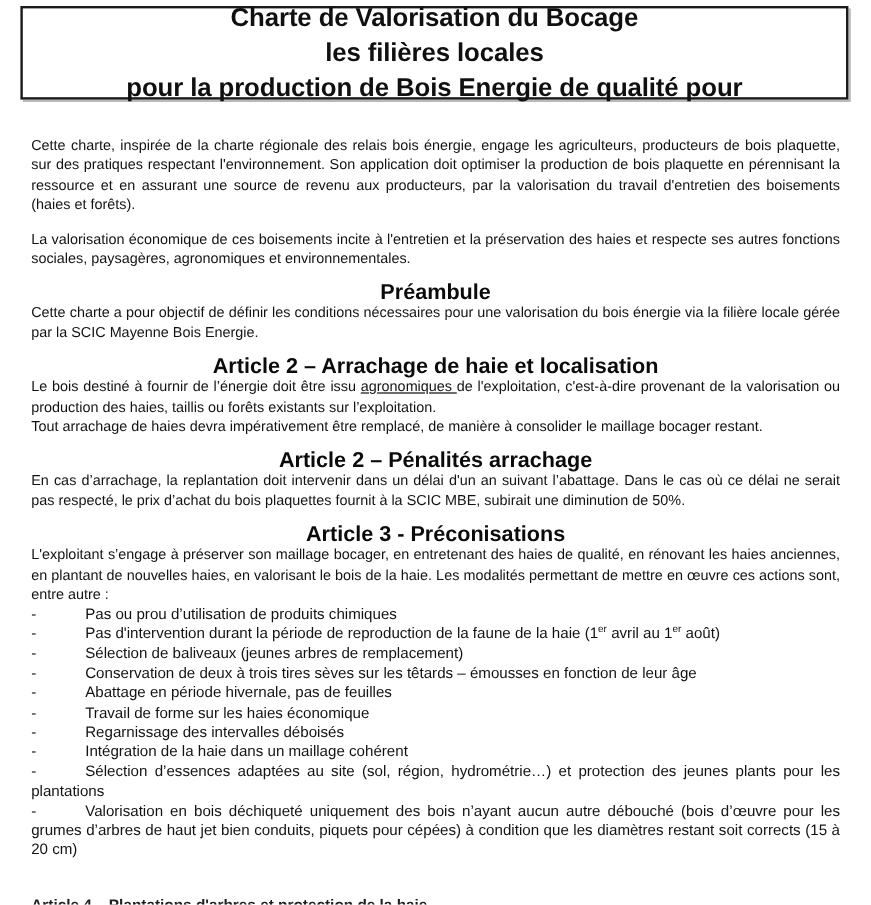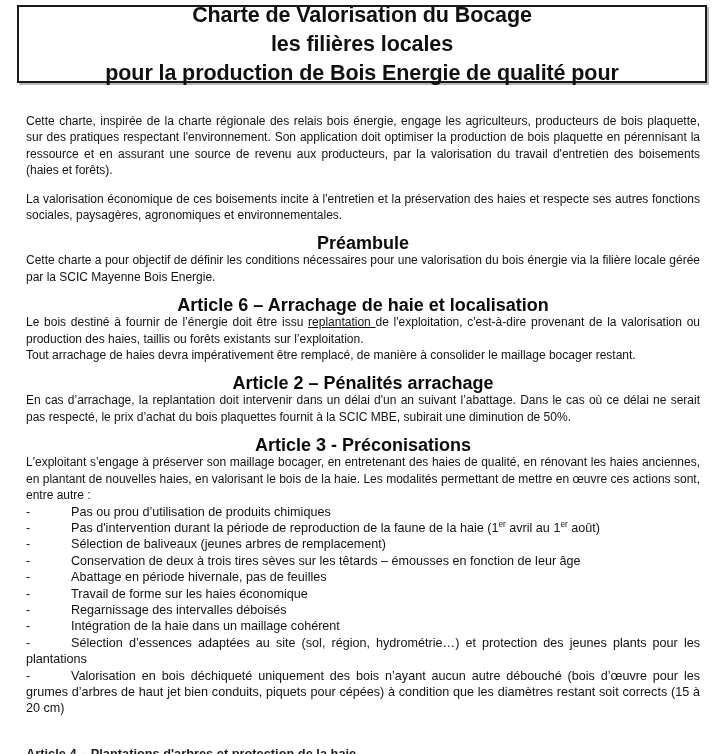--- a/index.html
+++ b/index.html
@@ -145,22 +145,22 @@
   </div>
 
   <div class="body">
 
     <p class="para">Cette charte, inspirée de la charte régionale des relais bois énergie, engage les agriculteurs, producteurs de bois plaquette, sur des pratiques respectant l'environnement. Son application doit optimiser la production de bois plaquette en pérennisant la ressource et en assurant une source de revenu aux producteurs, par la valorisation du travail d'entretien des boisements (haies et forêts).</p>
     <p class="para">La valorisation économique de ces boisements incite à l'entretien et la préservation des haies et respecte ses autres fonctions sociales, paysagères, agronomiques et environnementales.</p>
 
     <h2 class="heading">Préambule</h2>
     <p class="para">Cette charte a pour objectif de définir les conditions nécessaires pour une valorisation du bois énergie via la filière locale gérée par la SCIC Mayenne Bois Energie.</p>
 
-    <h2 class="heading">Article 6 – Arrachage de haie et localisation</h2>
-    <p class="para tight"><span>Le bois destiné à fournir de l’énergie doit être issu </span><span class="u">replantation </span><span>de l'exploitation, c'est-à-dire provenant de la valorisation ou production des haies, taillis ou forêts existants sur l’exploitation.</span></p>
+    <h2 class="heading">Article 2 – Arrachage de haie et localisation</h2>
+    <p class="para tight"><span>Le bois destiné à fournir de l’énergie doit être issu </span><span class="u">agronomiques </span><span>de l'exploitation, c'est-à-dire provenant de la valorisation ou production des haies, taillis ou forêts existants sur l’exploitation.</span></p>
     <p class="para">Tout arrachage de haies devra impérativement être remplacé, de manière à consolider le maillage bocager restant.</p>
 
     <h2 class="heading">Article 2 – Pénalités arrachage</h2>
     <p class="para">En cas d’arrachage, la replantation doit intervenir dans un délai d'un an suivant l’abattage. Dans le cas où ce délai ne serait pas respecté, le prix d’achat du bois plaquettes fournit à la SCIC MBE, subirait une diminution de 50%.</p>
 
     <h2 class="heading">Article 3 - Préconisations</h2>
     <p class="para tight">L'exploitant s’engage à préserver son maillage bocager, en entretenant des haies de qualité, en rénovant les haies anciennes, en plantant de nouvelles haies, en valorisant le bois de la haie. Les modalités permettant de mettre en œuvre ces actions sont, entre autre :</p>
 
     <ul class="dashlist">
       <li><span class="dash">-</span><span>Pas ou prou d’utilisation de produits chimiques</span></li>

